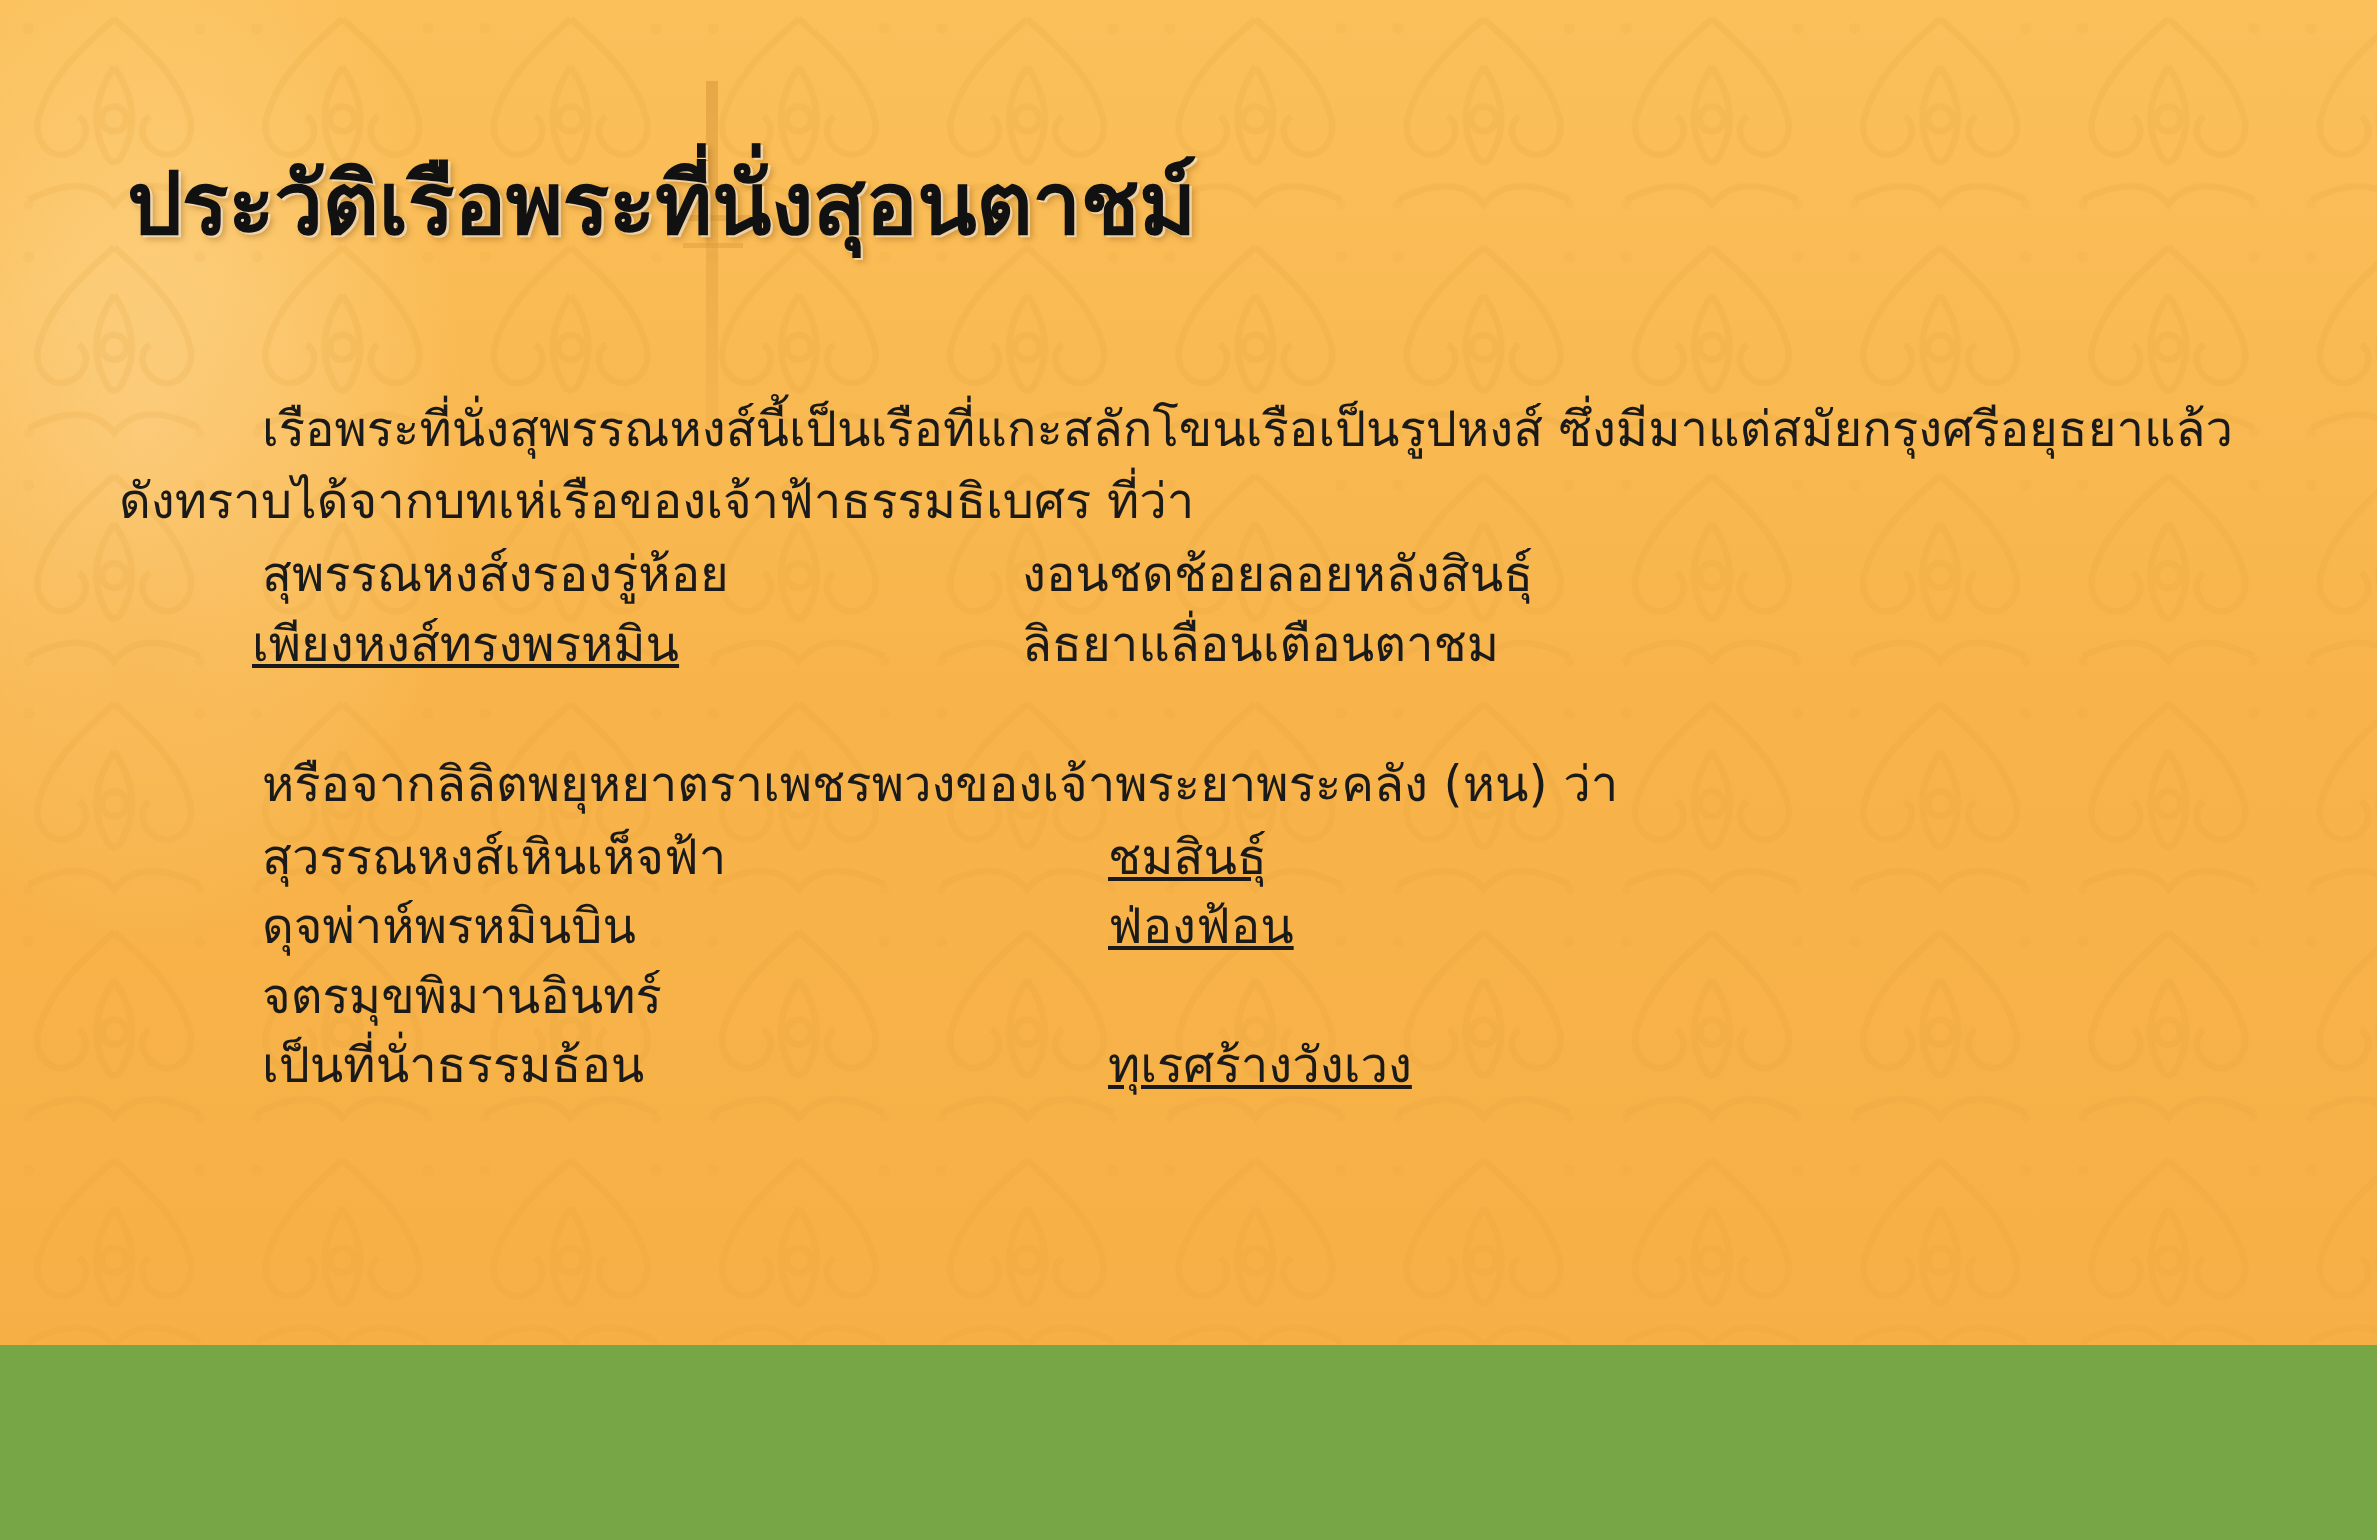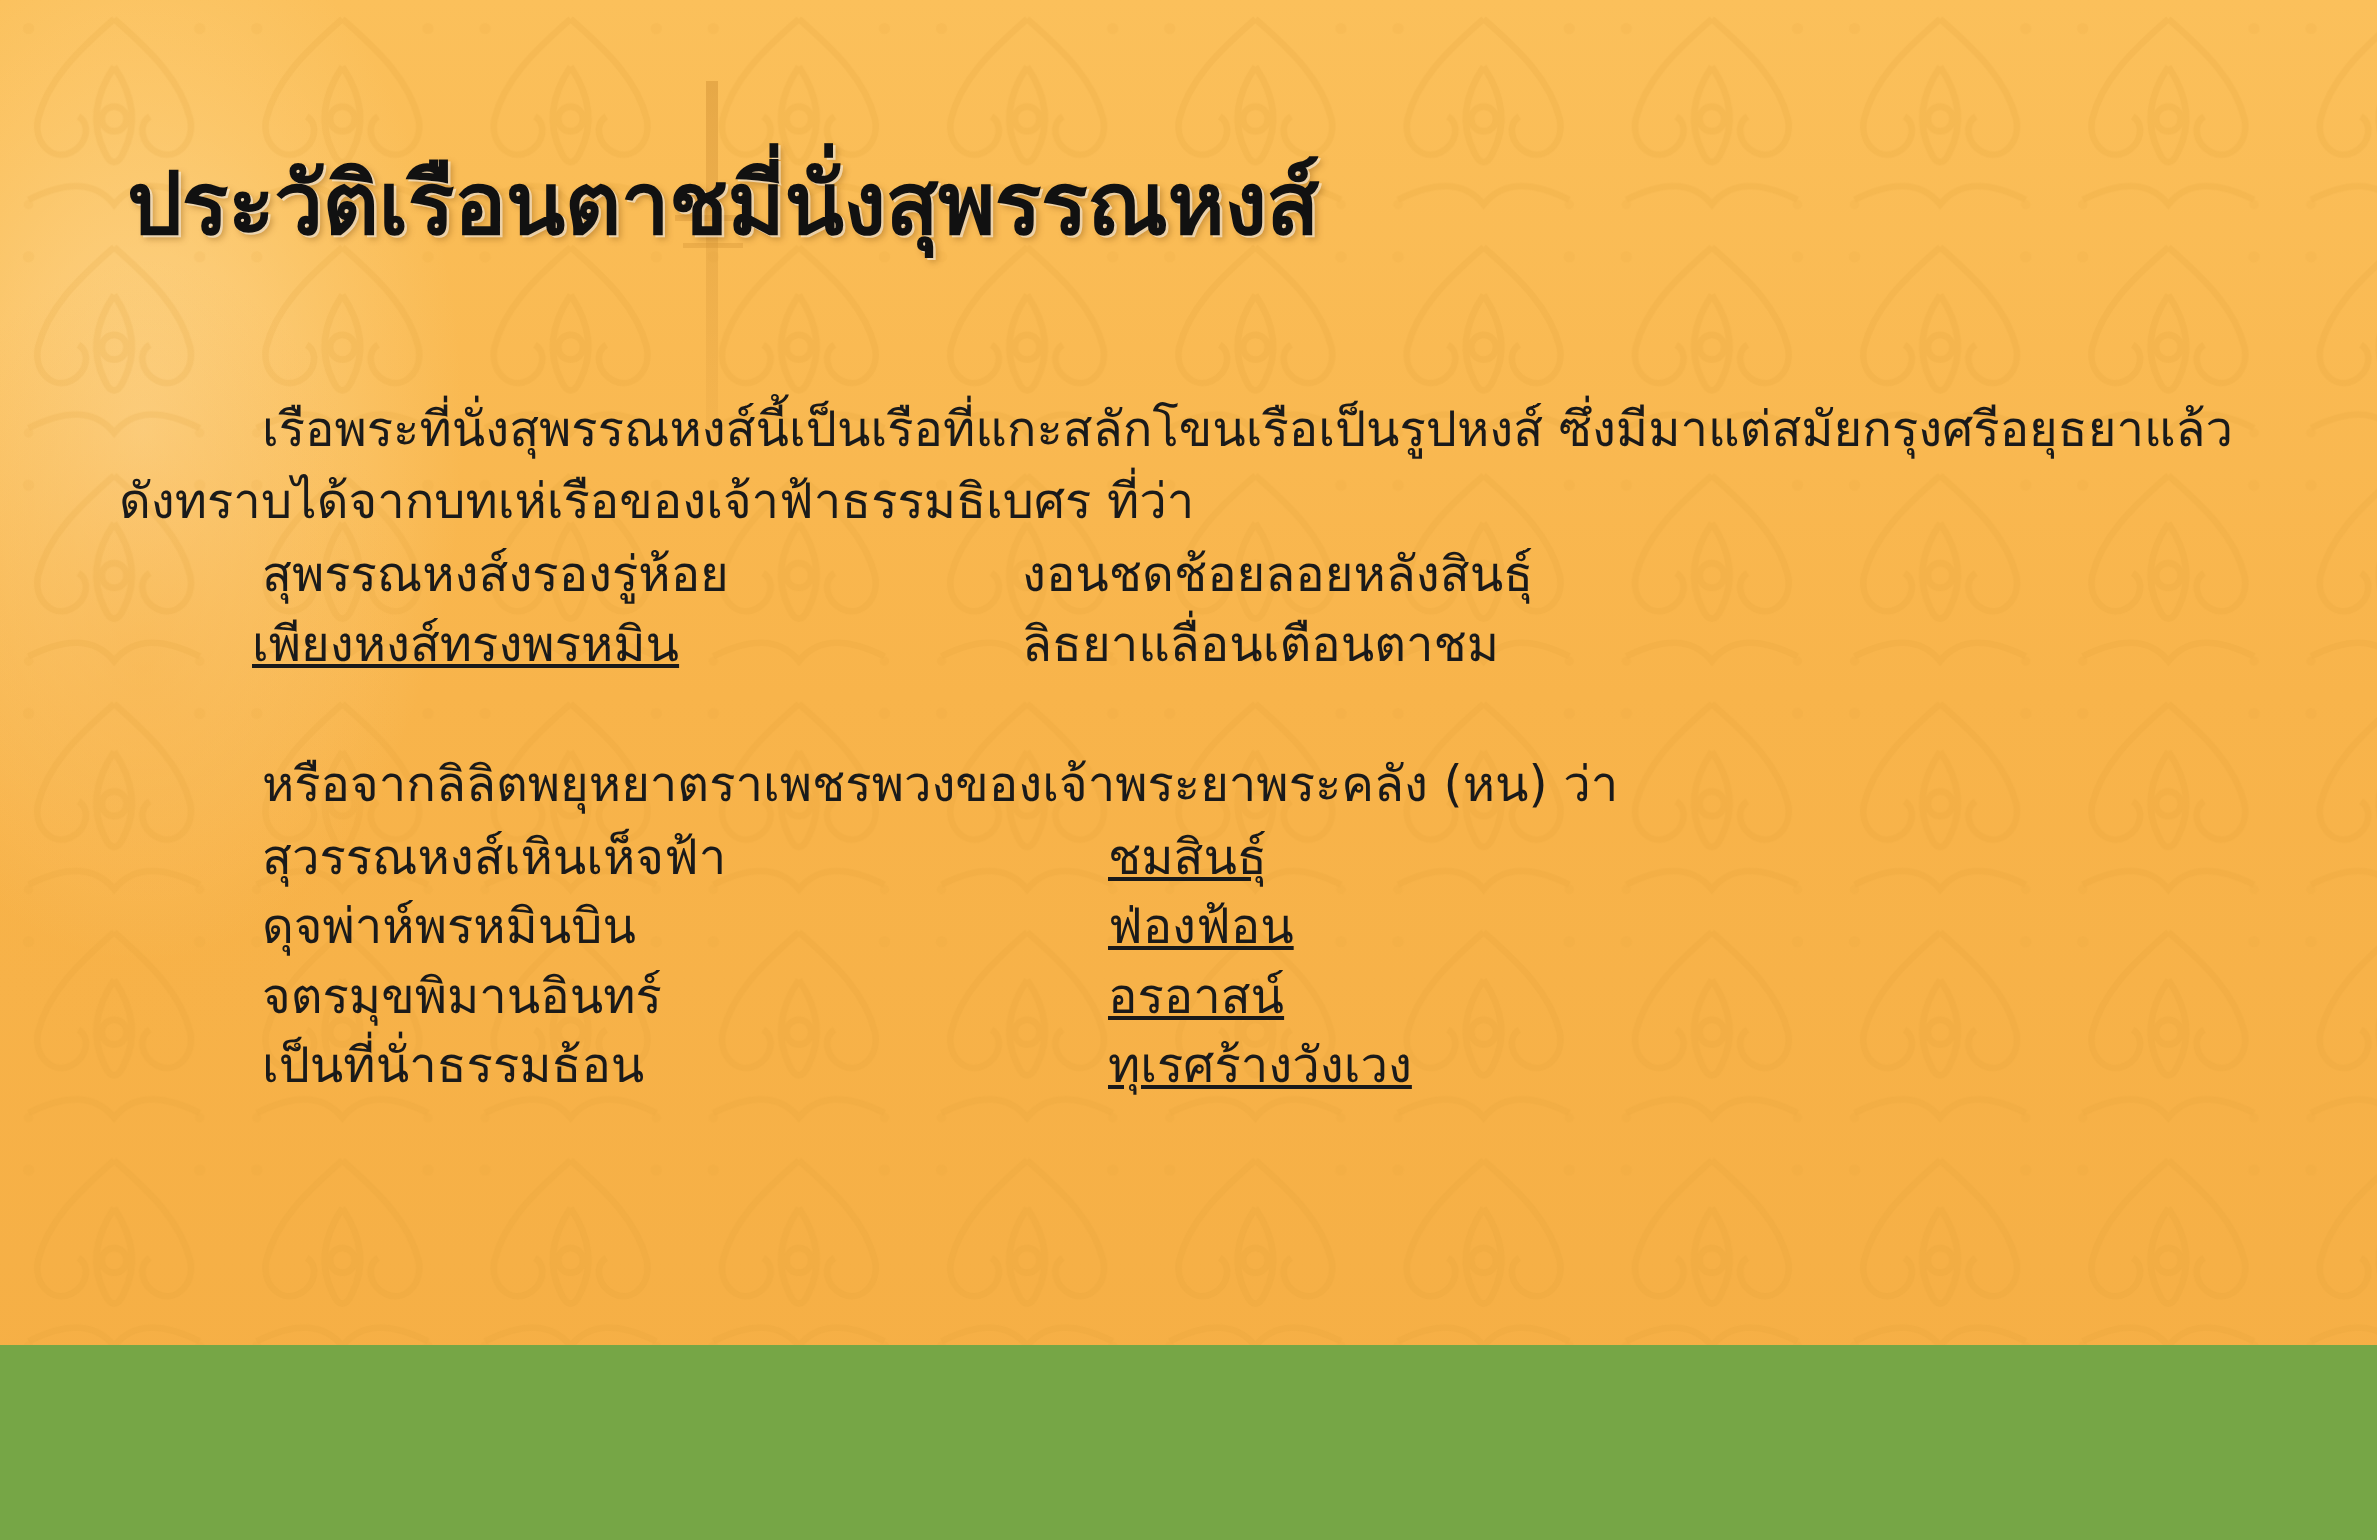--- a/index.html
+++ b/index.html
@@ -189,21 +189,21 @@
         </pattern>
       </defs>
       <rect x="0" y="0" width="5760" height="2830" fill="url(#thaiLattice)"></rect>
     </svg>
   </div>
 
   <div class="bg-mast"></div>
   <div class="bg-mast-cross"></div>
   <div class="bg-mast-cross2"></div>
 
-  <h1 class="title">ประวัติเรือนตาชมี่นั่งสุพรรณหงส์</h1>
+  <h1 class="title">ประวัติเรือพระที่นั่งสุอนตาชม์</h1>
 
   <div class="body">
 
     <p class="para">
       <span>เรือพระที่นั่งสุพรรณหงส์นี้เป็นเรือที่แกะสลักโขนเรือเป็นรูปหงส์ ซึ่งมีมาแต่สมัยกรุงศรีอยุธยาแล้ว</span>
     </p>
     <p class="para no-indent">
       <span>ดังทราบได้จากบทเห่เรือของเจ้าฟ้าธรรมธิเบศร ที่ว่า</span>
     </p>
 
@@ -228,21 +228,20 @@
       <div class="verse-row">
         <span class="verse-a">สุวรรณหงส์เหินเห็จฟ้า</span>
         <span class="verse-b">ชมสินธุ์</span>
       </div>
       <div class="verse-row">
         <span class="verse-a">ดุจพ่าห์พรหมินบิน</span>
         <span class="verse-b">ฟ่องฟ้อน</span>
       </div>
       <div class="verse-row">
         <span class="verse-a">จตรมุขพิมานอินทร์</span>
-        <span class="verse-b">อรอาสน์</span>
       </div>
       <div class="verse-row">
         <span class="verse-a">เป็นที่นั่าธรรมธ้อน</span>
         <span class="verse-b">ทุเรศร้างวังเวง</span>
       </div>
     </div>
 
   </div>
 
   <div class="footer-band"></div>

